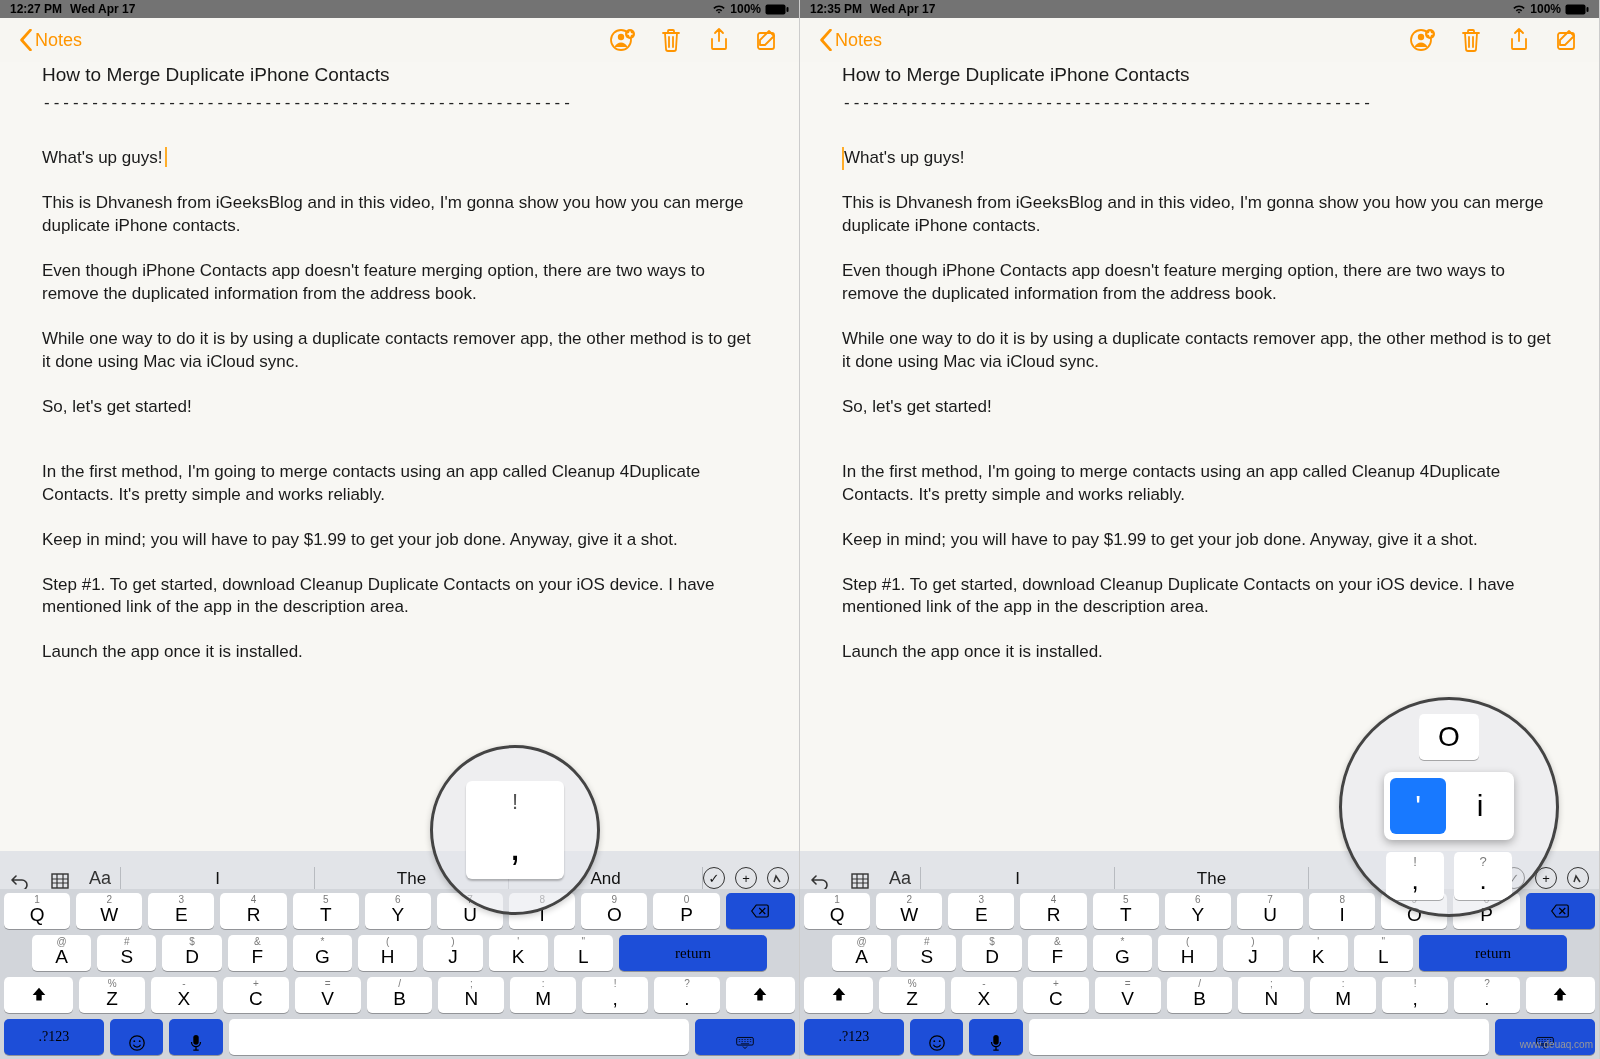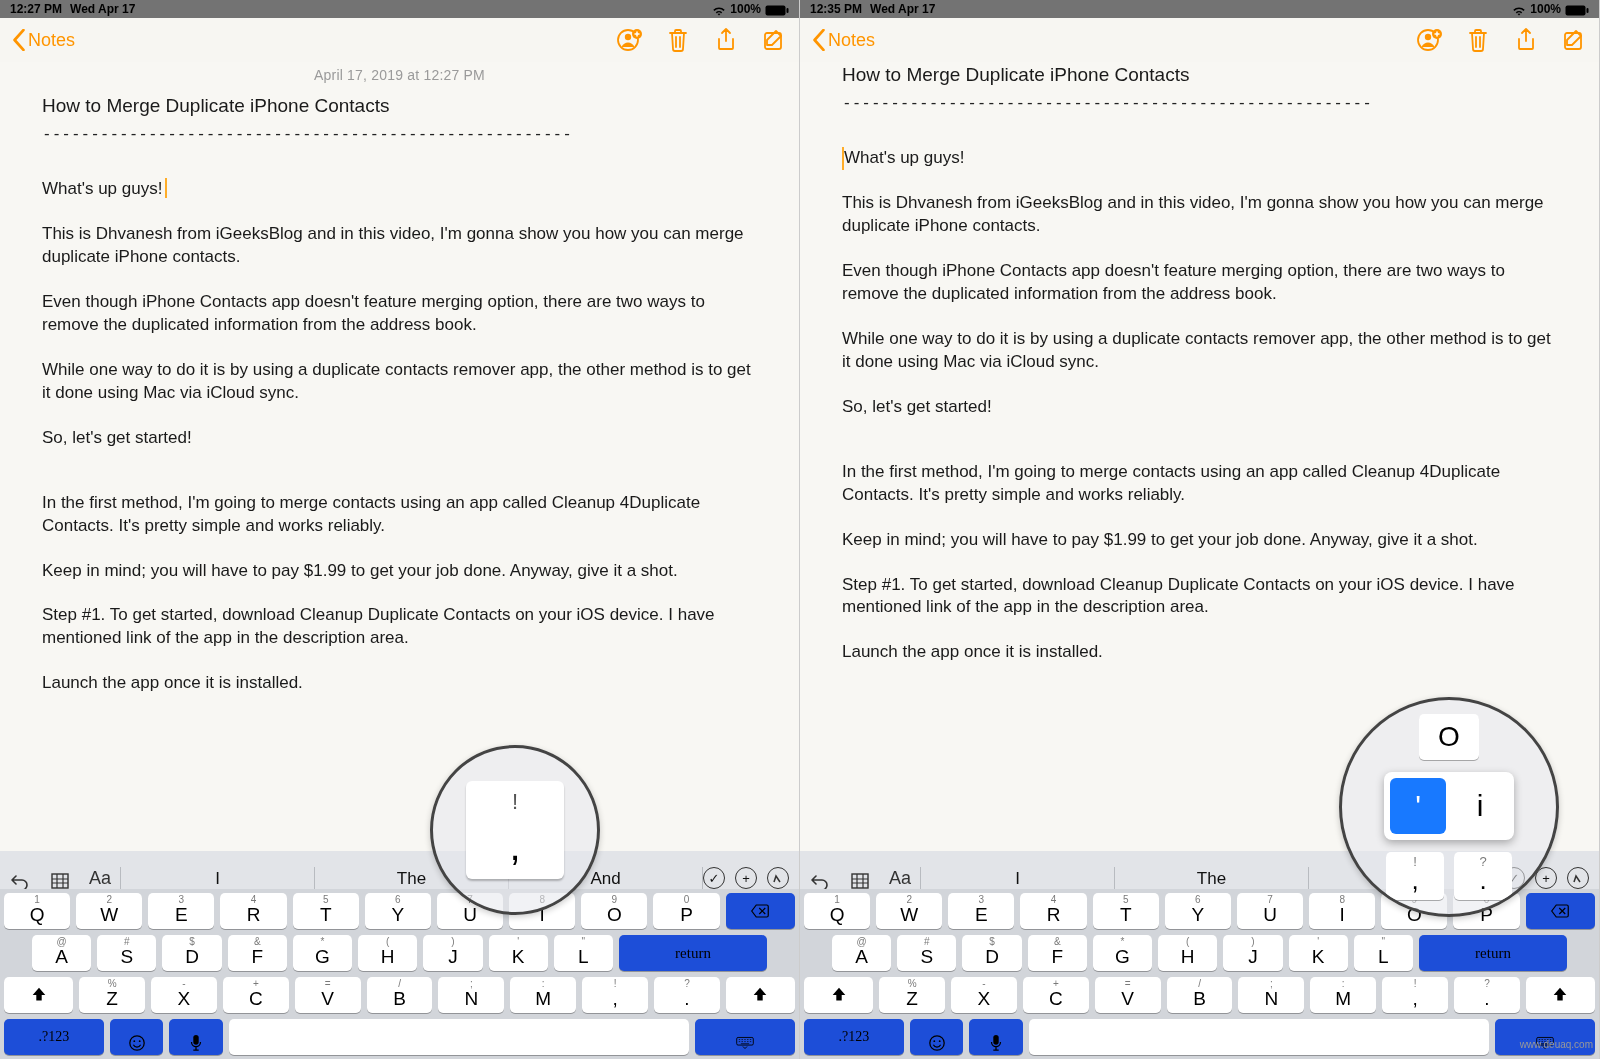--- a/index.html
+++ b/index.html
@@ -26,30 +26,30 @@
     height: 18px;
     background: #737373;
     display: flex;
     align-items: center;
     font-size: 12px;
     font-weight: 600;
     padding: 0 10px;
     color: #000;
   }
   .status-left { flex: 0 0 auto; display: flex; gap: 8px; }
-  .status-right { margin-left: auto; display: flex; align-items: flex-end; gap: 4px; }
+  .status-right { margin-left: auto; display: flex; align-items: center; gap: 4px; }
   .wifi-icon, .battery-icon { display: inline-block; }
   .wifi-icon svg, .battery-icon svg { display: block; }
 
   
   .nav-bar {
     height: 44px;
     display: flex;
     align-items: center;
-    padding: 0 12px;
+    padding: 0 19px;
     background: #f7f6f2;
   }
   .back-btn {
     display: flex;
     align-items: center;
     color: #ff9500;
     font-size: 18px;
     font-weight: 400;
     gap: 2px;
   }
@@ -283,21 +283,20 @@
       <span class="ico">
         <svg width="24" height="24" viewBox="0 0 24 24">
             <rect x="3" y="5" width="16" height="16" rx="2" stroke="#ff9500" stroke-width="1.8" fill="none"></rect>
             <path d="M14 3l5 5-9 9H5v-5z" stroke="#ff9500" stroke-width="1.8" fill="none" stroke-linejoin="round"></path>
           </svg>
       </span>
     </div>
   </div>
 
   <div class="note-scroll">
-    <div class="note-date">April 17, 2019 at 12:27 PM</div>
     <div class="note-title">How to Merge Duplicate iPhone Contacts</div>
     <div class="hr-dashes">-------------------------------------------------------</div>
     <div class="para cursor-after">What's up guys!</div>
     <div class="para">This is Dhvanesh from iGeeksBlog and in this video, I'm gonna show you how you can merge duplicate iPhone contacts.</div>
     <div class="para">Even though iPhone Contacts app doesn't feature merging option, there are two ways to remove the duplicated information from the address book.</div>
     <div class="para">While one way to do it is by using a duplicate contacts remover app, the other method is to get it done using Mac via iCloud sync.</div>
     <div class="para big-gap">So, let's get started!</div>
     <div class="para">In the first method, I'm going to merge contacts using an app called Cleanup 4Duplicate Contacts. It's pretty simple and works reliably.</div>
     <div class="para">Keep in mind; you will have to pay $1.99 to get your job done. Anyway, give it a shot.</div>
     <div class="para">Step #1. To get started, download Cleanup Duplicate Contacts on your iOS device.  I have mentioned link of the app in the description area.</div>

